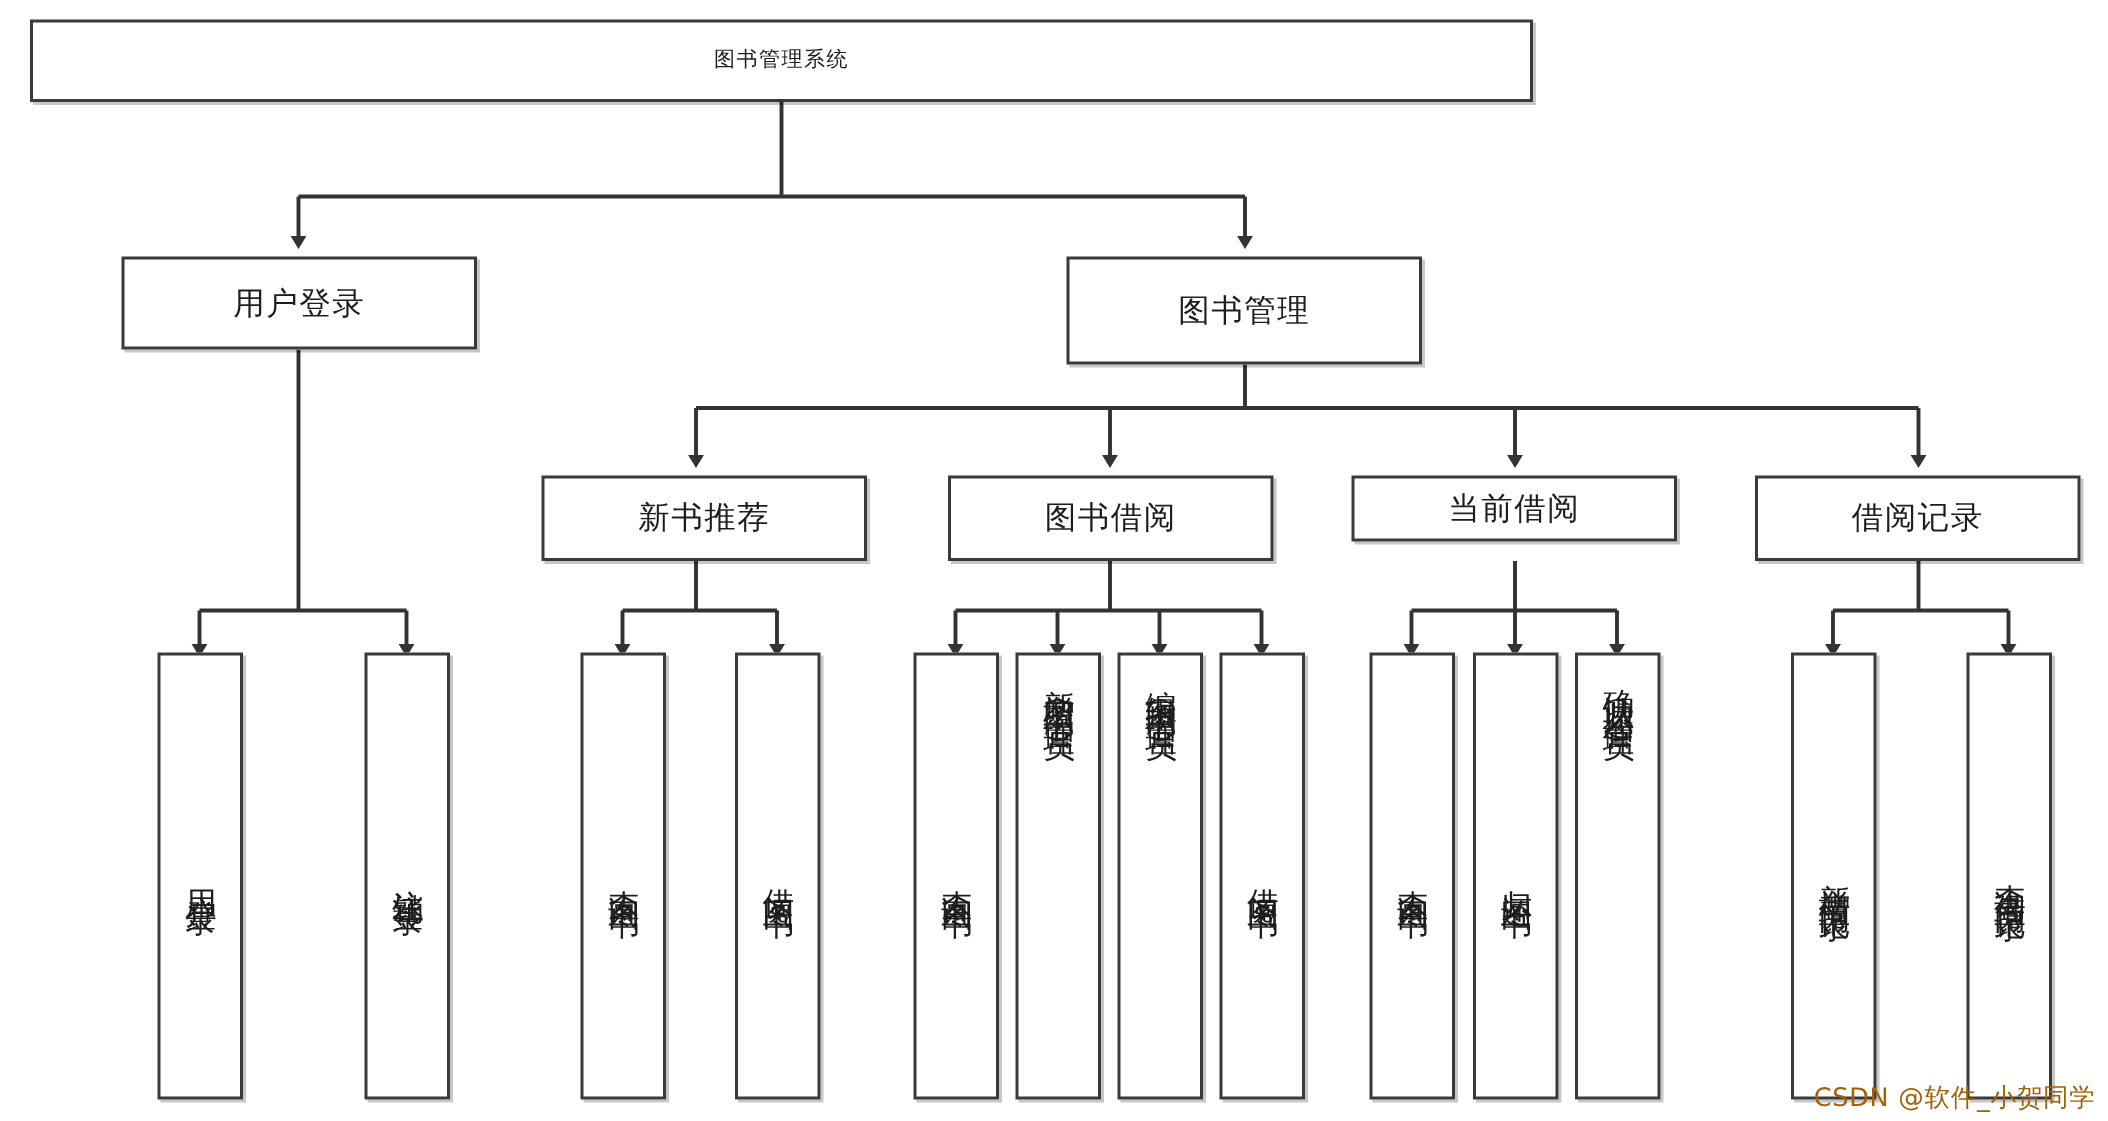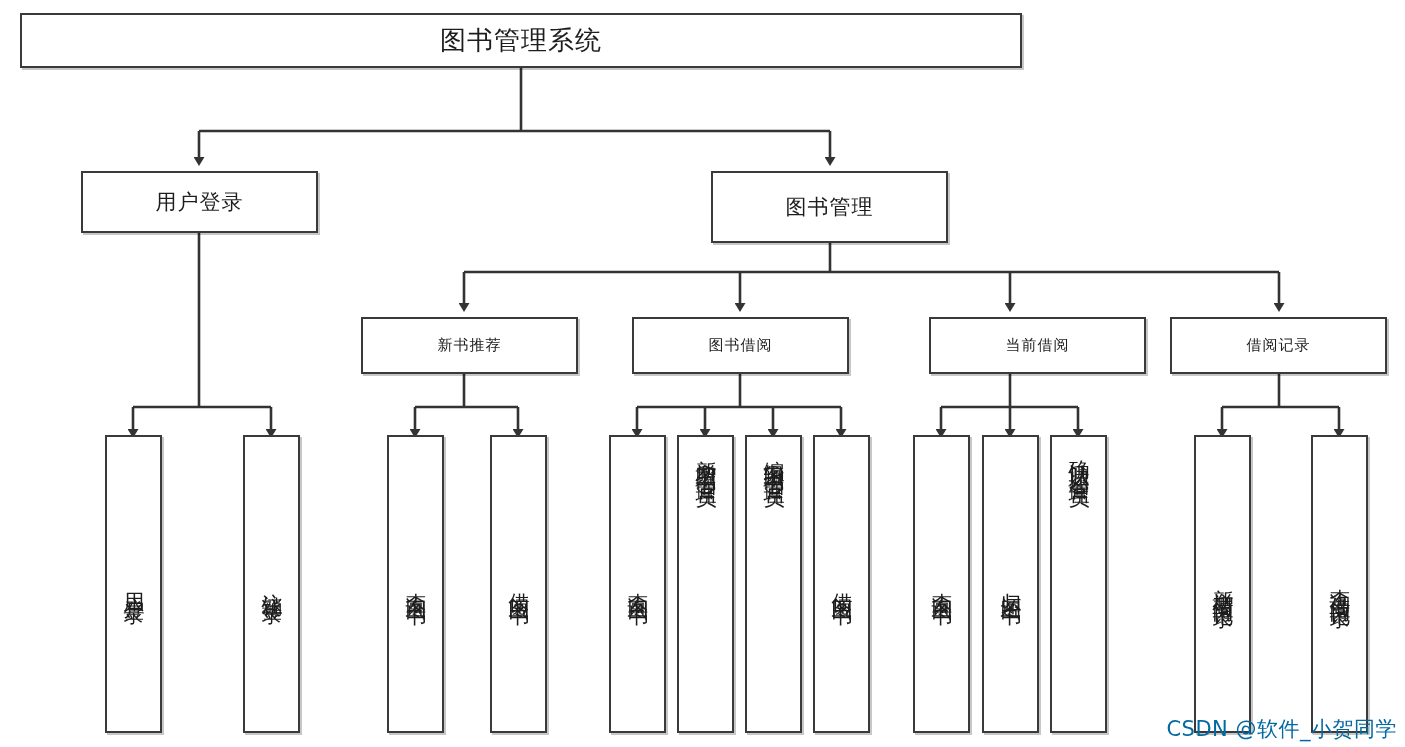--- a/index.html
+++ b/index.html
@@ -37,23 +37,23 @@
     justify-content: center;
   }
   .node-label {
     color: #1d1d1d;
     font-size: 21px;
     line-height: 1.28;
     letter-spacing: 1px;
     white-space: nowrap;
     text-align: center;
   }
-  .node.root .node-label { font-size: 26px; }
+  .node.root .node-label { font-size: 14px; }
   .node.level2 .node-label { font-size: 21px; }
-  .node.level3 .node-label { font-size: 15px; }
+  .node.level3 .node-label { font-size: 21px; }
 
   
   .node.leaf {
     align-items: flex-start;
     justify-content: center;
     padding-top: 0;
   }
   .node.leaf .node-label {
     writing-mode: vertical-rl;
     text-orientation: upright;
@@ -73,22 +73,22 @@
     justify-content: center;
   }
   .leaf-inner.top {
     align-items: flex-start;
     padding-top: 6px;
   }
   .watermark {
     position: absolute;
     right: 8px;
     bottom: 4px;
-    font-size: 21px;
-    color: #0369a1;
+    font-size: 17px;
+    color: #a16207;
     letter-spacing: 0.5px;
     white-space: nowrap;
     font-family: "DejaVu Sans", "Liberation Sans", sans-serif;
   }
 </style>
 </head>
 <body>
 
 <div id="canvas">
 
@@ -156,21 +156,21 @@
   </div>
 
   <div class="node level3" style="left:361px; top:317px; width:217px; height:57px;">
     <span class="node-label">新书推荐</span>
   </div>
 
   <div class="node level3" style="left:632px; top:317px; width:217px; height:57px;align-items:center;">
     <span class="node-label">图书借阅</span>
   </div>
 
-  <div class="node level3" style="left:901px; top:317px; width:217px; height:57px;margin-left:28px;">
+  <div class="node level3" style="left:901px; top:317px; width:217px; height:44px;">
     <span class="node-label">当前借阅</span>
   </div>
 
   <div class="node level3" style="left:1170px; top:317px; width:217px; height:57px;">
     <span class="node-label">借阅记录</span>
   </div>
 
   <div class="node leaf" style="left:105px; top:435px; width:57px; height:298px;">
     <div class="leaf-inner">
       <span class="node-label">用户登录</span>

